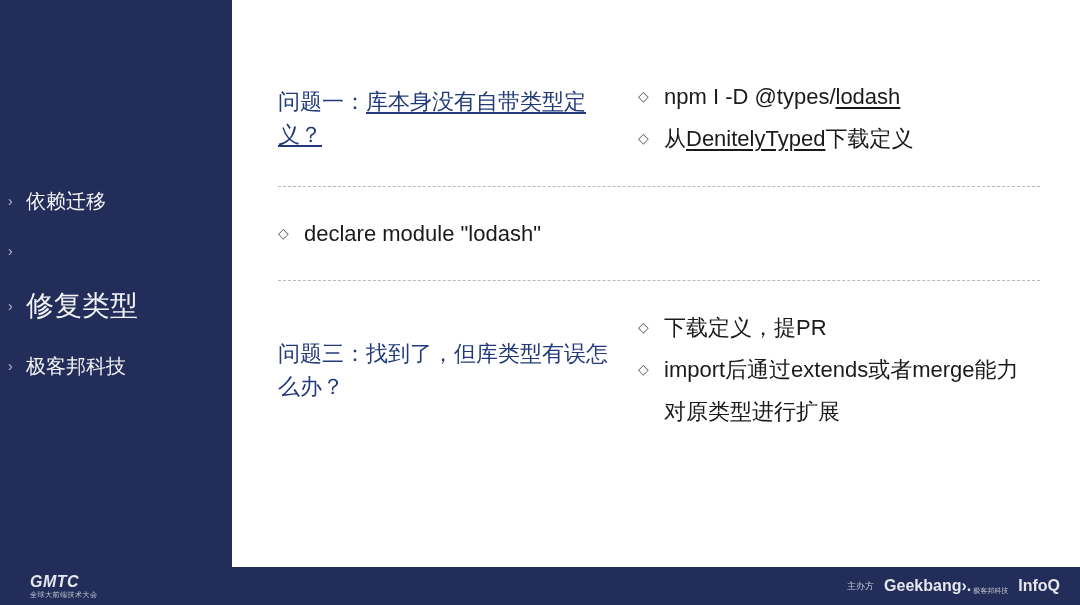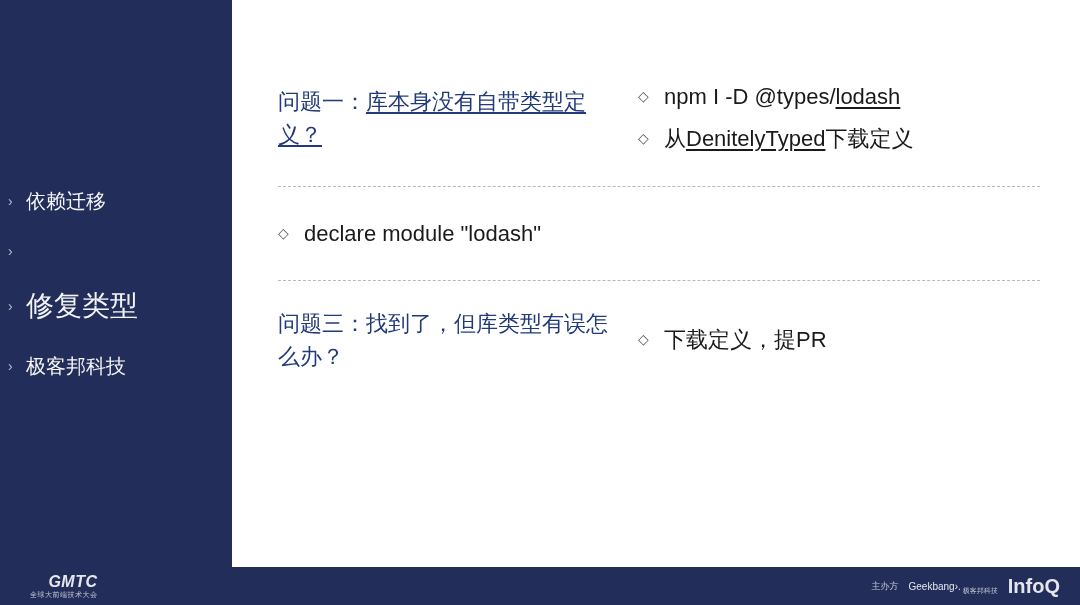--- a/index.html
+++ b/index.html
@@ -105,49 +105,48 @@
     .footer-left {
       display: flex;
       flex-direction: column;
       line-height: 1;
     }
     .footer-left .brand {
       font-size: 16px;
       font-weight: 700;
       font-style: italic;
       letter-spacing: 0.5px;
-      text-align: right;
     }
     .footer-left .sub {
       font-size: 7px;
       opacity: 0.8;
       margin-top: 1px;
       letter-spacing: 0.5px;
     }
     .footer-right {
       display: flex;
       align-items: center;
       gap: 10px;
     }
     .footer-right .org {
       font-size: 9px;
       opacity: 0.8;
     }
     .footer-right .geek {
-      font-size: 10px;
-      font-weight: 400;
+      font-size: 16px;
+      font-weight: 700;
     }
     .footer-right .geek-sub {
       font-size: 7px;
       opacity: 0.8;
       margin-left: -8px;
       margin-top: 10px;
     }
     .footer-right .infoq {
-      font-size: 20px;
+      font-size: 16px;
       font-weight: 700;
     }
   </style>
 </head>
 <body>
 
 <div class="main">
   <div class="sidebar">
     <div class="sidebar-item">
       <span class="chev">›</span>
@@ -189,20 +188,23 @@
       </div>
     </div>
 
     <div class="row">
       <div class="qcol">
         <span>问题三：</span><span>找到了，但库类型有误怎么办？</span>
       </div>
       <div class="acol">
         <div class="aitem">
           <span>下载定义，提PR</span>
+        </div>
+        <div class="aitem">
+          <span>import后通过extends或者merge能力对原类型进行扩展</span>
         </div>
       </div>
     </div>
   </div>
 </div>
 
 <div class="footer">
   <div class="footer-left">
     <span class="brand">GMTC</span>
     <span class="sub">全球大前端技术大会</span>

